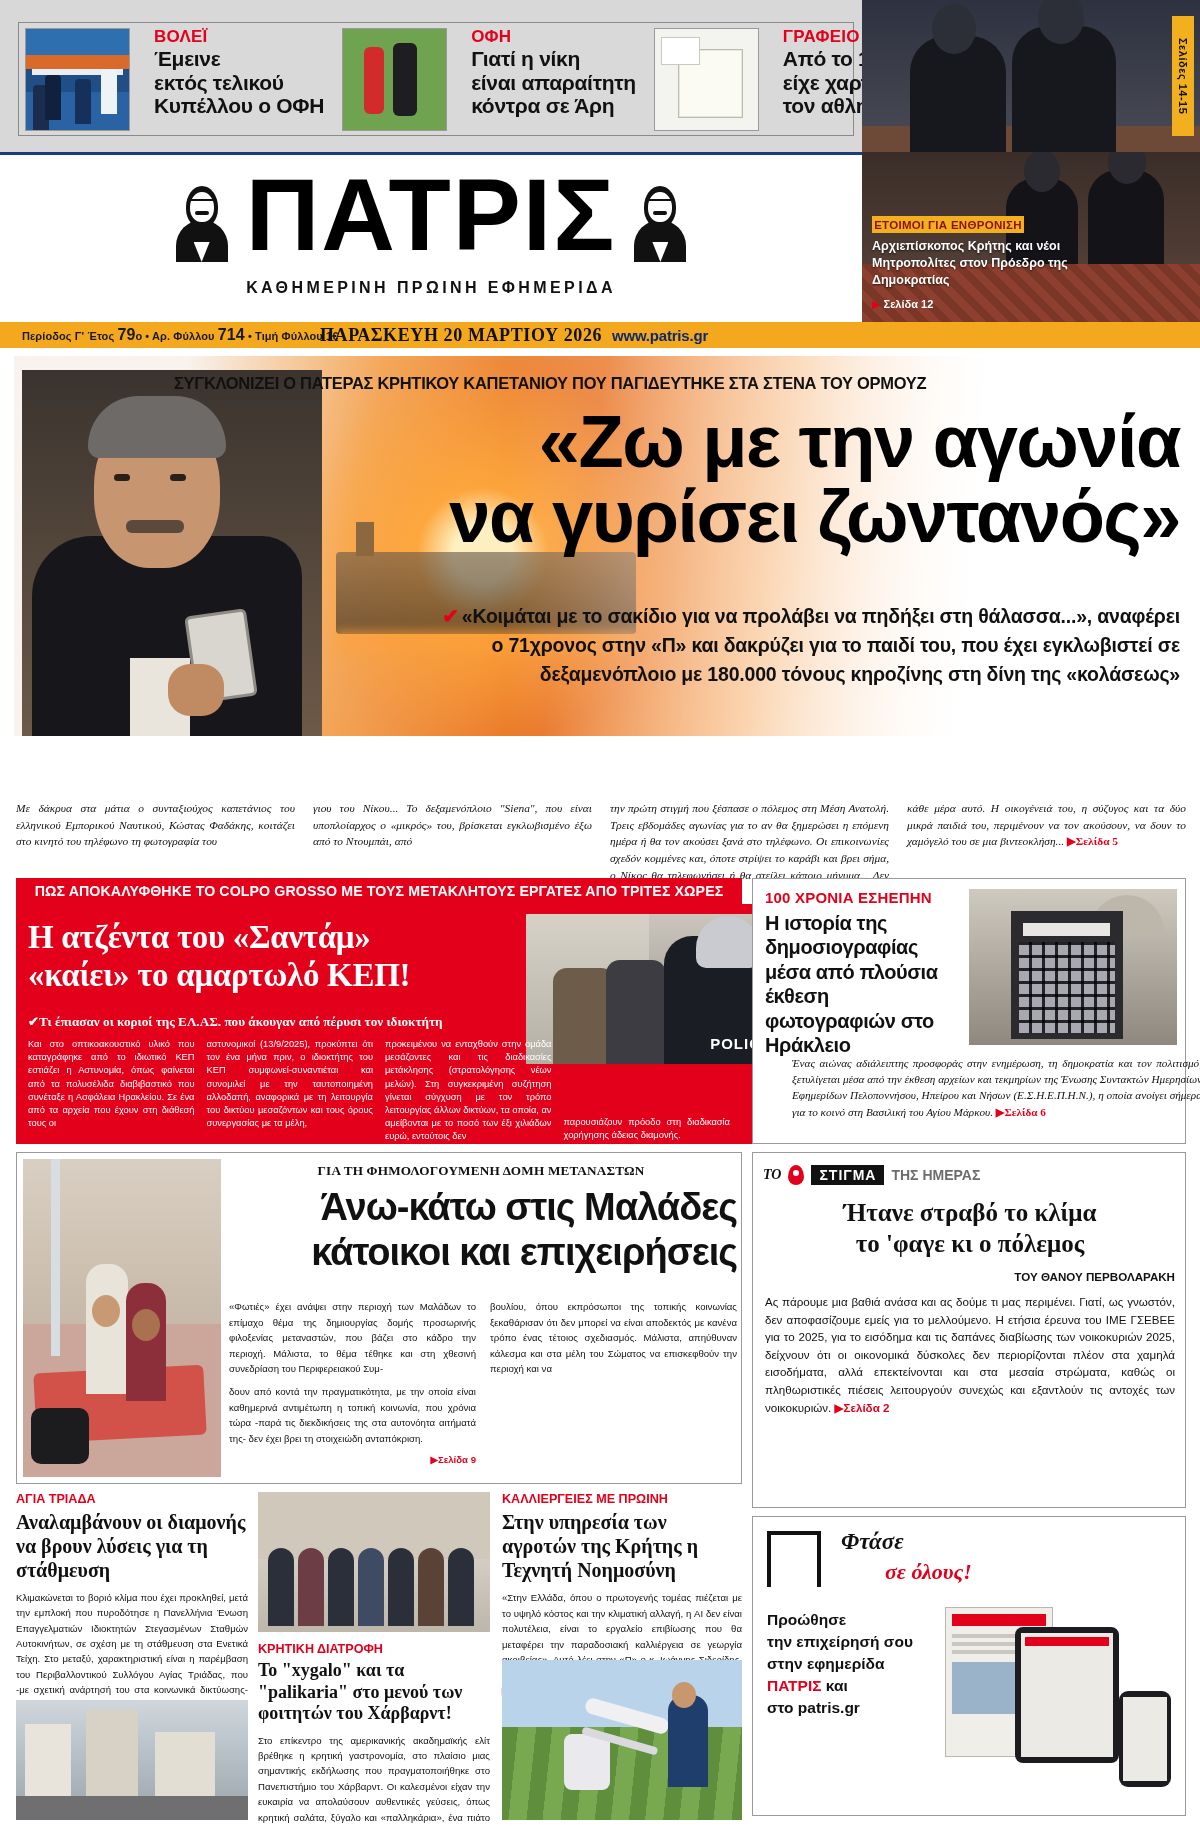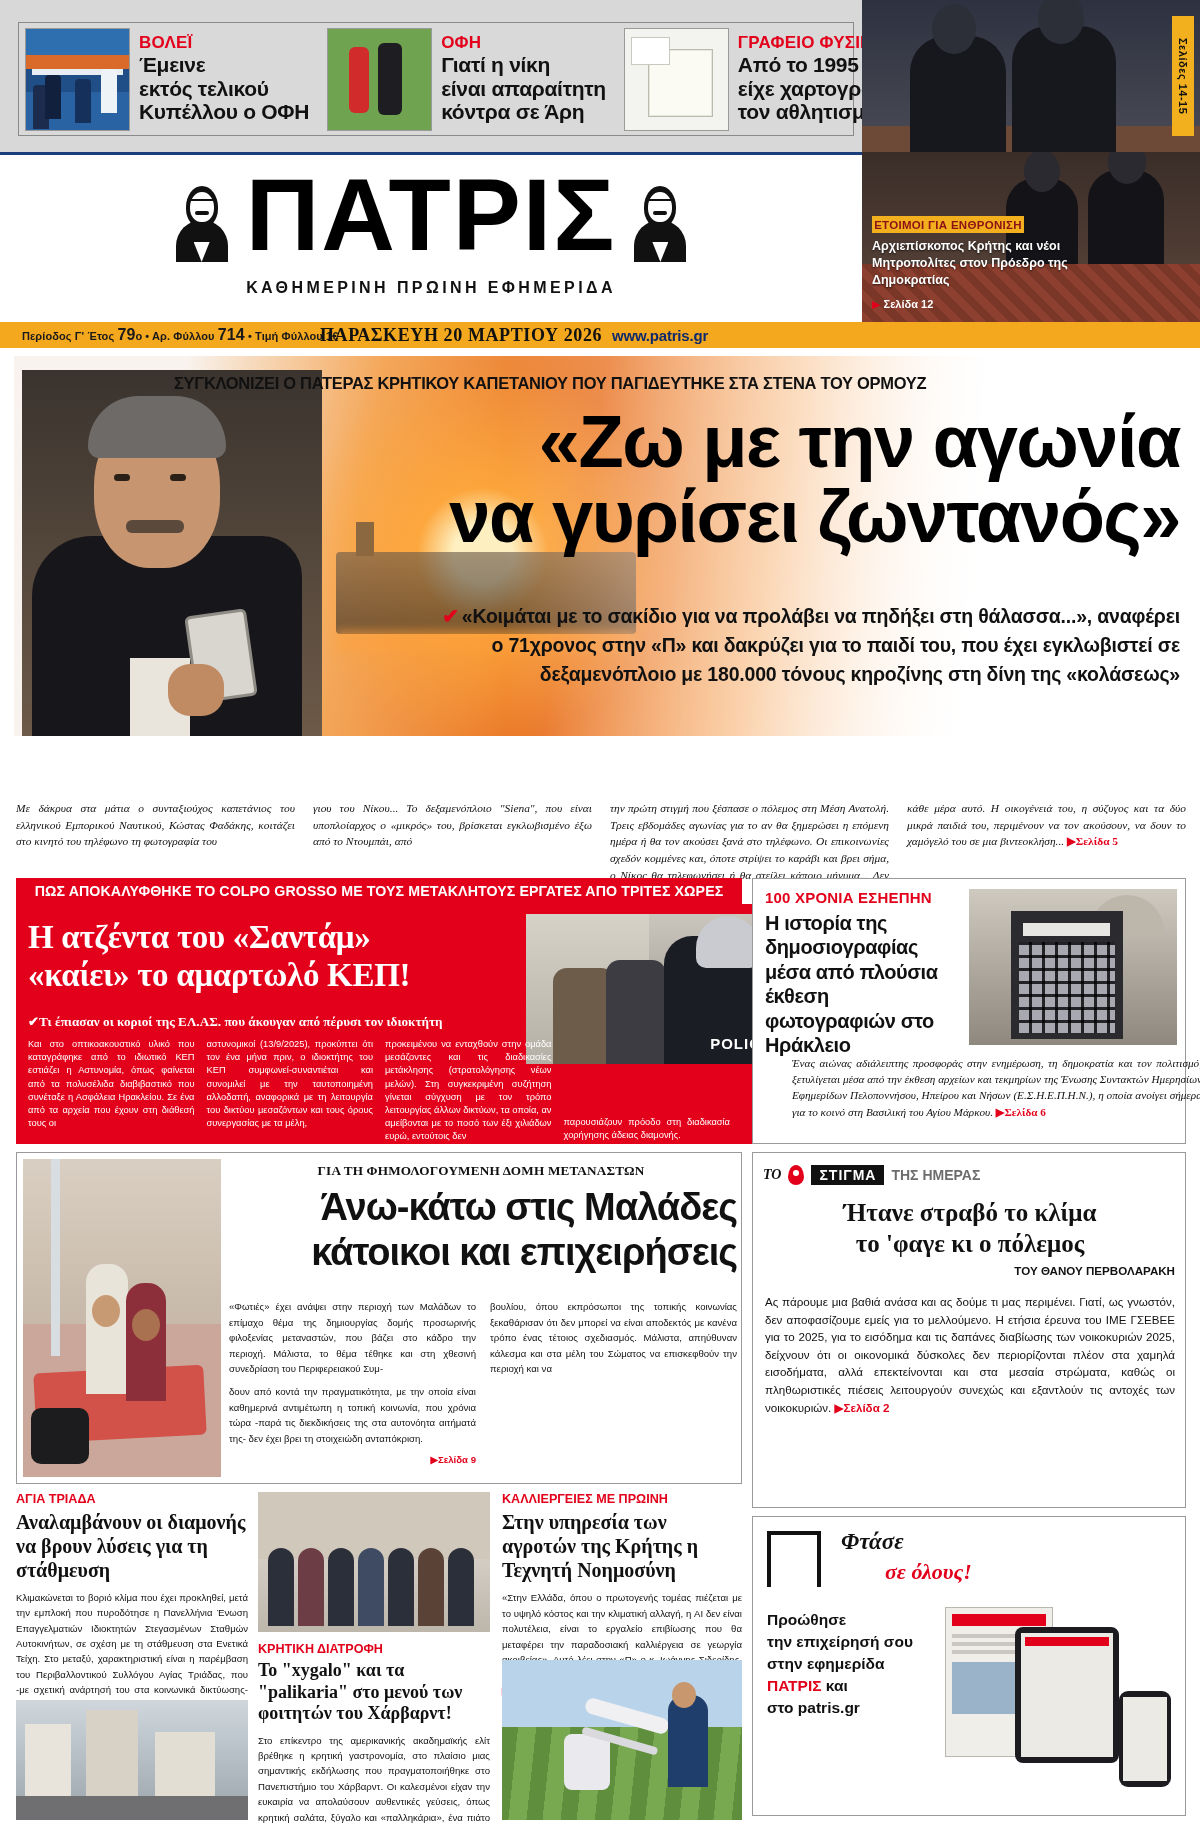--- a/index.html
+++ b/index.html
@@ -15,21 +15,21 @@
   
   .topstrip {
     position:absolute; left:0; top:0; width:1200px; height:152px;
     background:#d8d8d8;
   }
   .topstrip-inner {
     position:absolute; left:18px; top:22px; width:836px; height:114px;
     background:#d9d9d9; border:1px solid #8a8a8a;
     display:flex; align-items:stretch;
   }
-  .ts-cell { display:flex; align-items:center; gap:9px; padding:5px 6px; }
+  .ts-cell { display:flex; align-items:flex-start; gap:24px; padding:5px 6px; }
   .ts-thumb {
     width:105px; height:103px; flex:0 0 105px;
     border:1px solid #9a9a9a; position:relative; overflow:hidden;
   }
   .ts-txt { line-height:1.02; }
   .ts-kicker {
     color:#e3001b; font-weight:bold; font-size:17px; letter-spacing:.2px;
     font-family:"Liberation Sans", sans-serif; display:block; margin-bottom:2px;
   }
   .ts-head {
@@ -286,21 +286,21 @@
     background:#111; color:#fff; font-weight:bold; font-size:14px; padding:2px 8px;
     font-family:"Liberation Sans",sans-serif; letter-spacing:1px;
   }
   .s2-day{ font-weight:bold; font-size:14px; color:#6d6d6d; font-family:"Liberation Sans",sans-serif;}
   .s2-title{
     position:absolute; left:12px; top:44px; width:410px; text-align:center;
     font-family:"Liberation Serif", serif; font-weight:bold;
     font-size:25px; line-height:1.24; color:#111;
   }
   .s2-author{
-    position:absolute; left:12px; top:111px; width:410px; text-align:right;
+    position:absolute; left:12px; top:117px; width:410px; text-align:right;
     font-family:"Liberation Sans",sans-serif; font-weight:bold; font-size:11.6px; color:#111;
   }
   .s2-body{
     position:absolute; left:12px; top:140px; width:410px;
     font-family:"Liberation Sans", sans-serif; font-size:11.6px; line-height:1.52;
     color:#111; text-align:justify;
   }
 
   
   .malades{

